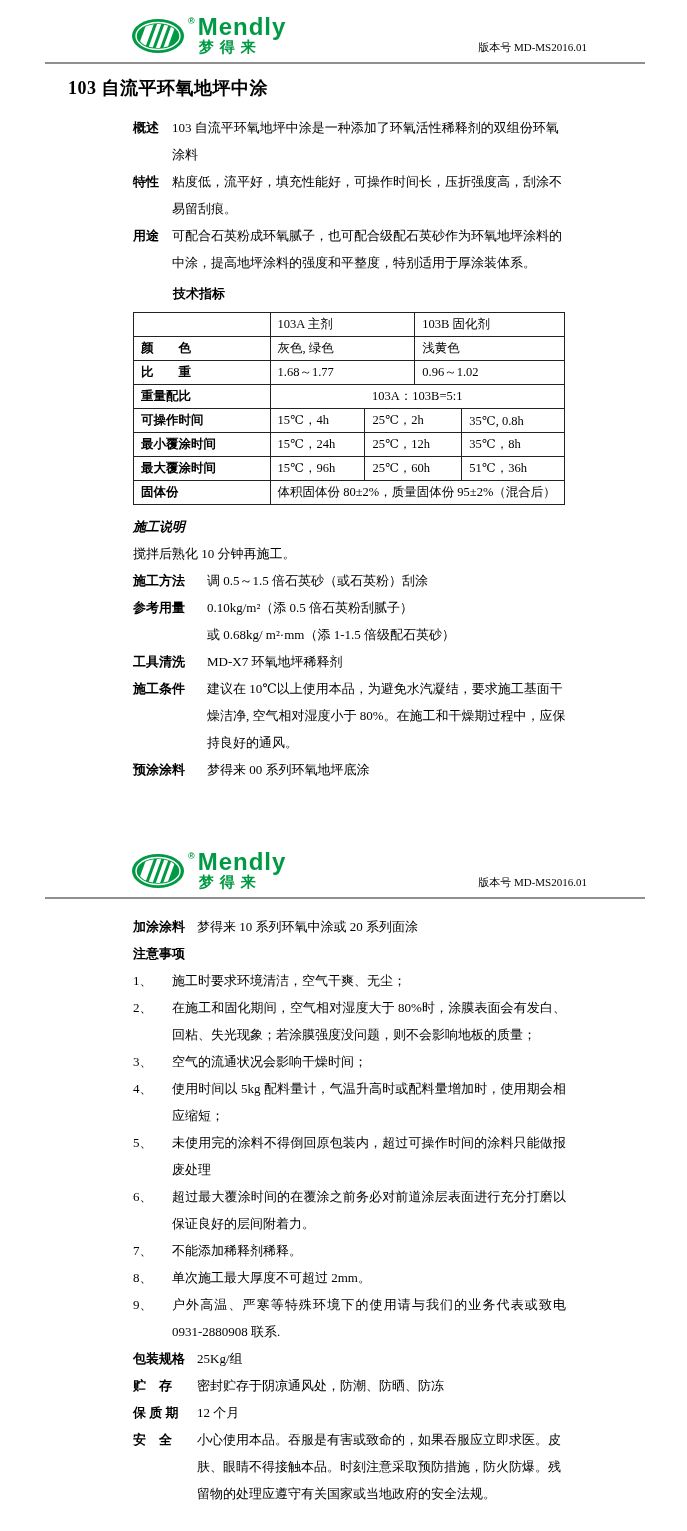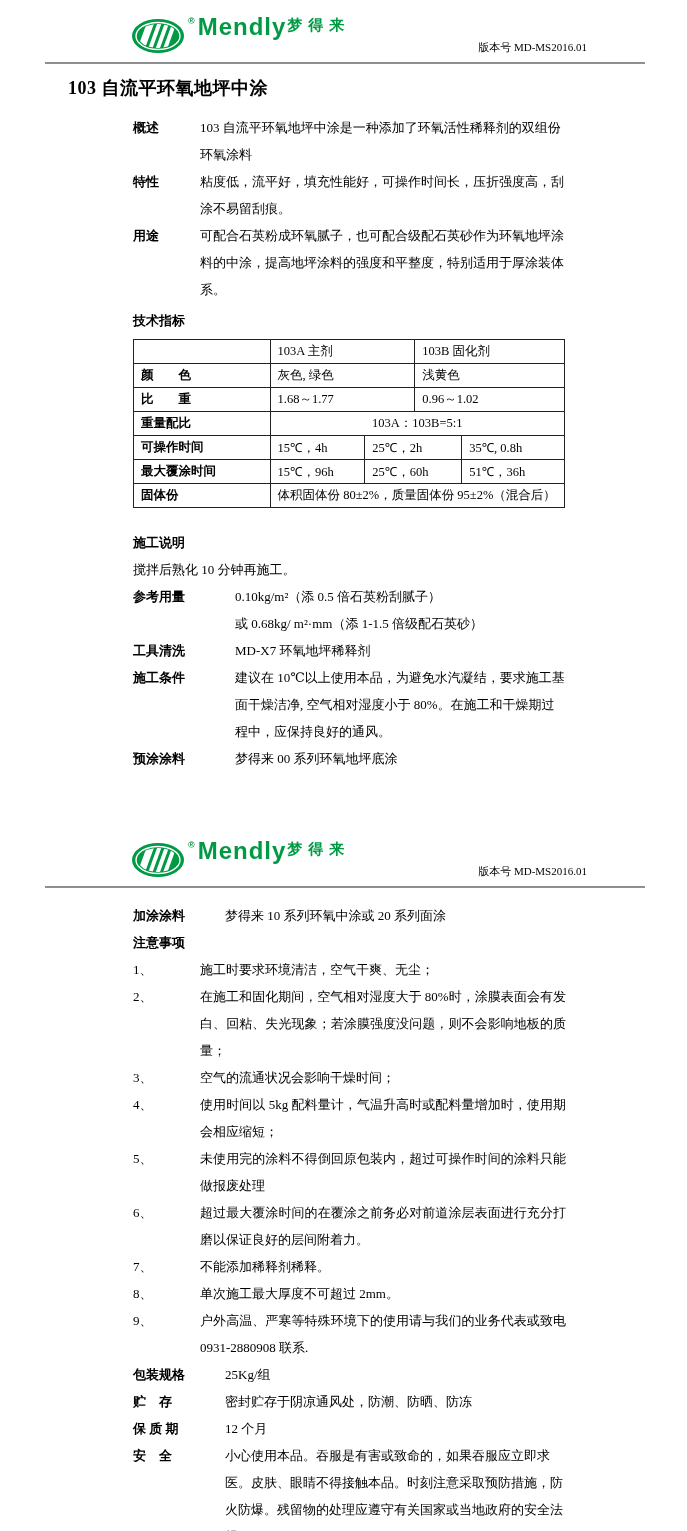--- a/index.html
+++ b/index.html
@@ -9,40 +9,40 @@
     width:687px; min-height:1531px; background:#fff; color:var(--ink);
     font-family:"Liberation Serif","DejaVu Serif",serif;
     font-size:13px; overflow-x:hidden;
   }
   .hdr{display:flex; justify-content:space-between; align-items:flex-end;
        padding:16px 100px 4px 131px;}
   .hdr.pg2{margin-top:52px;}
   .logo{display:flex; align-items:flex-start;}
   .reg{font-size:9px; font-weight:bold; color:var(--green); line-height:1; margin:1px 1px 0 1px;
        font-family:"Liberation Sans",sans-serif;}
-  .logo-text{display:flex; margin-left:2px;}
+  .logo-text{display:flex; flex-direction:column; margin-left:2px;}
   .logo-en{font-family:"Liberation Sans",sans-serif; font-weight:bold; font-size:24px;
            line-height:22px; color:var(--green); letter-spacing:1px;}
   .logo-cn{font-family:"Liberation Sans",sans-serif; font-weight:bold; font-size:15px;
            line-height:18px; color:var(--green); letter-spacing:6px; margin-left:1px;}
   .version{font-size:11px; padding-bottom:1px; white-space:nowrap;}
   .rule{height:2px; background:var(--rule); margin:2px 42px 0 45px;}
   .title{font-size:18px; font-weight:bold; margin:12px 0 0 68px; letter-spacing:.5px;
          line-height:24px;}
   .content{margin-left:133px; width:433px;}
-  .mt1{margin-top:14px;} .mt2{margin-top:4px;} .mt3{margin-top:21px;}
-  .row{display:flex; line-height:27px;gap:28px;}
+  .mt1{margin-top:14px;} .mt2{margin-top:4px;margin-left:40px;} .mt3{margin-top:8px;font-style:italic;}
+  .row{display:flex; line-height:27px;}
   .lbl{font-weight:bold; white-space:pre-wrap; flex:0 0 39px;}
   .lbl74{flex:0 0 74px;}
   .lbl64{flex:0 0 64px;}
   .txt{flex:1;}
   .heading{font-weight:bold; line-height:27px;}
   .fullline{line-height:27px;}
   table.tech{border-collapse:collapse; margin-top:5px; width:432px; font-size:12.5px;}
-  .tech td{border:1px solid var(--border); height:24px; padding:1px 7px; vertical-align:middle;font-family:Liberation Serif, serif;}
+  .tech td{border:1px solid var(--border); height:24px; padding:1px 7px; vertical-align:middle;}
   .tech .tl{font-weight:bold; white-space:pre-wrap;}
   .tech .center{text-align:center;}
   .notes .num{flex:0 0 39px;}
   .notes .note-txt{flex:1; text-align:justify;}
 </style>
 </head>
 <body>
 
 <div class="hdr">
   <div class="logo">
@@ -119,36 +119,46 @@
       <td class="tl">重量配比</td>
       <td colspan="4" class="center">103A：103B=5:1</td>
     </tr>
     <tr>
       <td class="tl">可操作时间</td>
       <td>15℃，4h</td>
       <td colspan="2">25℃，2h</td>
       <td>35℃, 0.8h</td>
     </tr>
     <tr>
+      <td class="tl">最小覆涂时间</td>
+      <td>15℃，24h</td>
+      <td colspan="2">25℃，12h</td>
+      <td>35℃，8h</td>
+    </tr>
+    <tr>
       <td class="tl">最大覆涂时间</td>
       <td>15℃，96h</td>
       <td colspan="2">25℃，60h</td>
       <td>51℃，36h</td>
     </tr>
     <tr>
       <td class="tl">固体份</td>
       <td colspan="4">体积固体份 80±2%，质量固体份 95±2%（混合后）</td>
     </tr>
   </tbody>
     </table>
 
   <div class="heading mt3">施工说明</div>
 
   <div class="fullline">搅拌后熟化 10 分钟再施工。</div>
 
+  <div class="row">
+    <span class="lbl lbl74">施工方法</span>
+    <span class="txt">调 0.5～1.5 倍石英砂（或石英粉）刮涂</span>
+  </div>
 
   <div class="row">
     <span class="lbl lbl74">参考用量</span>
     <span class="txt">0.10kg/m²（添 0.5 倍石英粉刮腻子）</span>
   </div>
   <div class="row">
     <span class="lbl lbl74"></span>
     <span class="txt">或 0.68kg/ m²·mm（添 1-1.5 倍级配石英砂）</span>
   </div>
 

